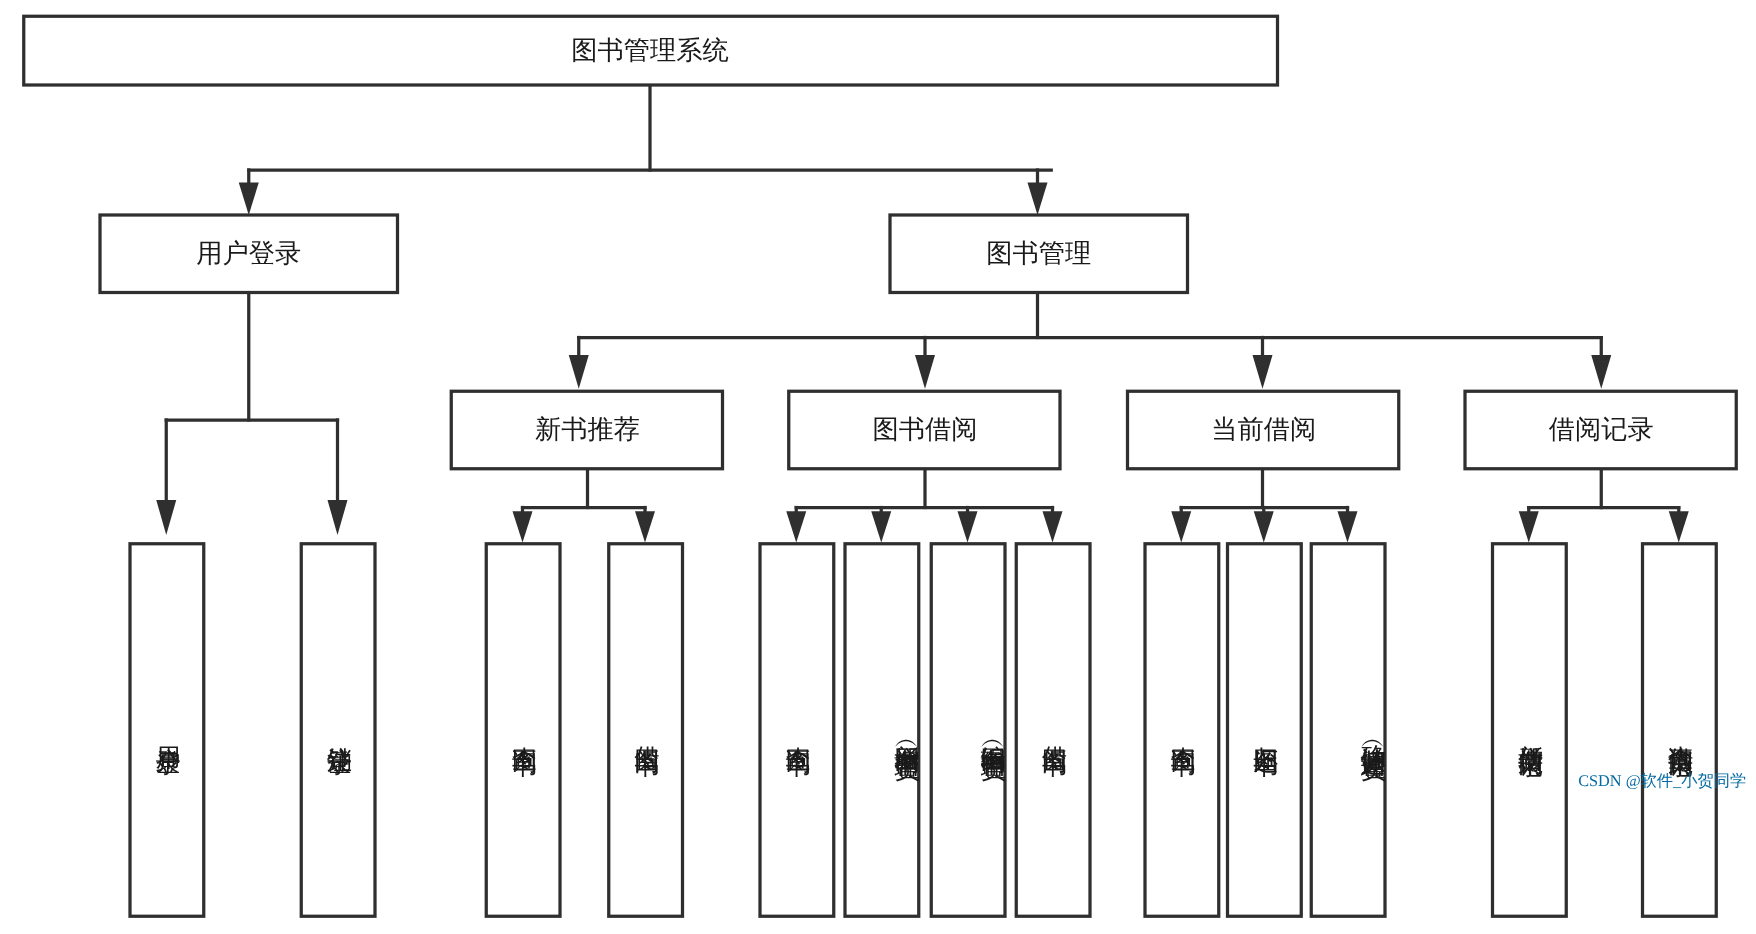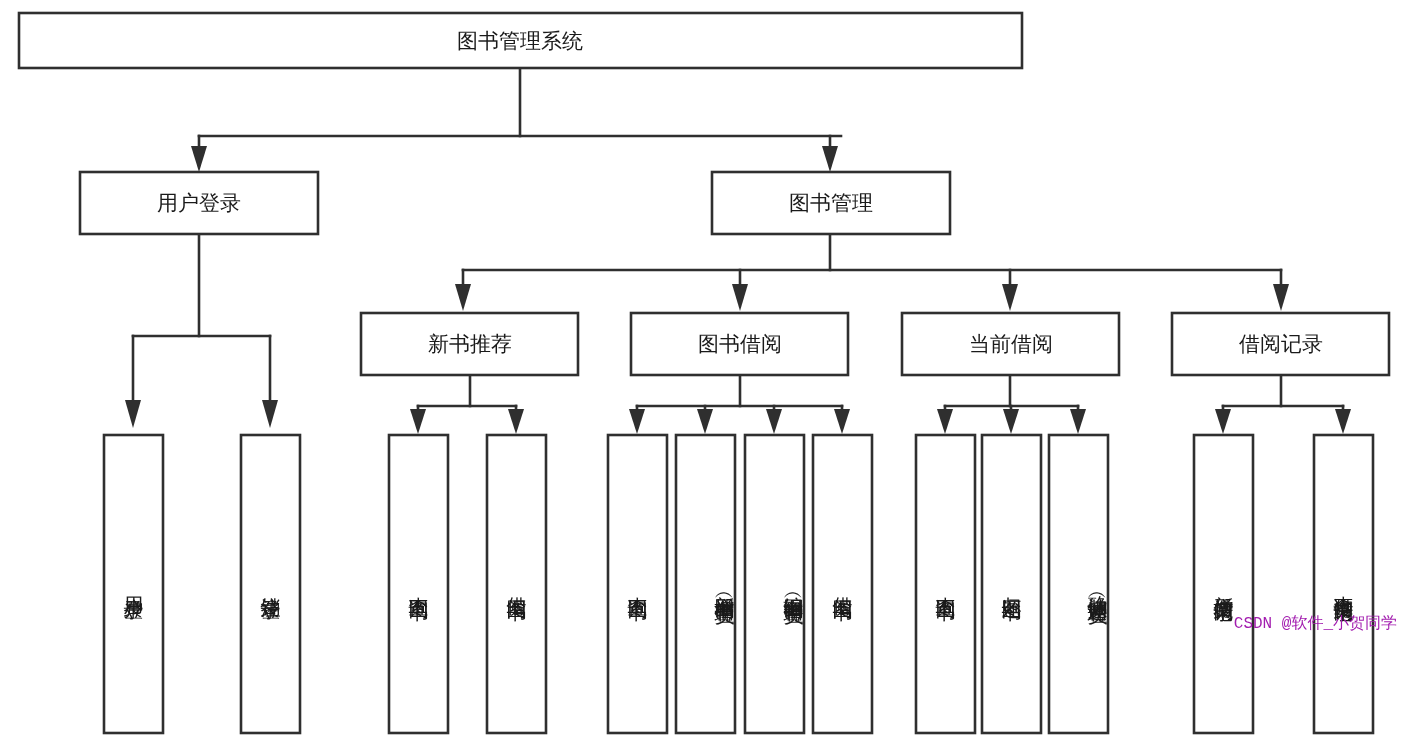--- a/index.html
+++ b/index.html
@@ -63,23 +63,23 @@
     letter-spacing: 1.5px;
     text-align: center;
     white-space: nowrap;
     pointer-events: none;
     user-select: none;
   }
   .watermark {
     position: absolute;
     right: 8px;
     bottom: 6px;
-    font-family: Liberation Mono, monospace;
-    font-size: 16px;
-    color: #a21caf;
+    font-family: Liberation Serif, serif;
+    font-size: 13px;
+    color: #0369a1;
     white-space: nowrap;
     user-select: none;
   }
 </style>
 </head>
 <body>
 
 <div id="diagram-root">
 
   <svg class="diagram-canvas" viewBox="0 0 1405 747" xmlns="http://www.w3.org/2000/svg">

